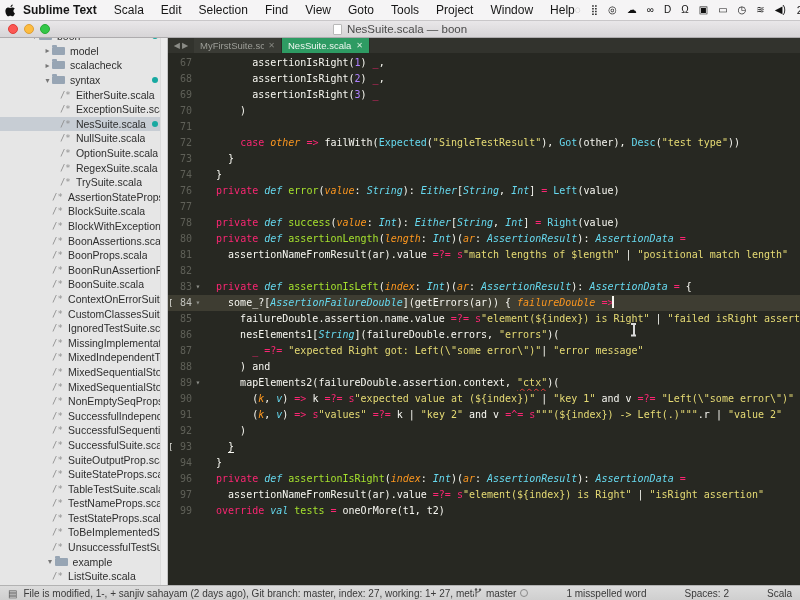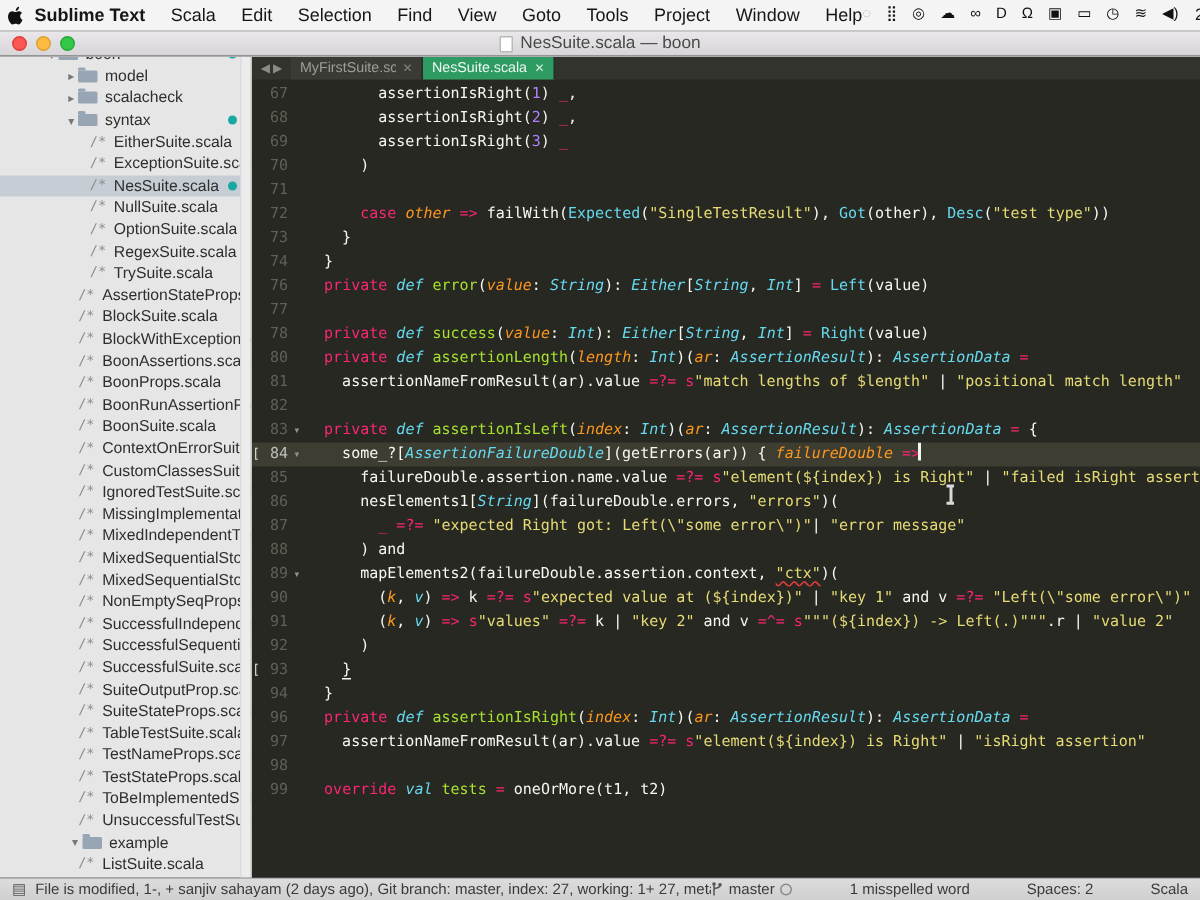--- a/index.html
+++ b/index.html
@@ -362,21 +362,20 @@
         <div class="line"><span class="gmark"></span><span class="gnum">87</span><span class="gfold"></span><span class="ltext"><span class="tk-w">        </span><span class="tk-k">_</span><span class="tk-w"> </span><span class="tk-k">=?=</span><span class="tk-w"> </span><span class="tk-s">"expected Right got: Left(\"some error\")"</span><span class="tk-w">| </span><span class="tk-s">"error message"</span></span></div>
         <div class="line"><span class="gmark"></span><span class="gnum">88</span><span class="gfold"></span><span class="ltext"><span class="tk-w">      ) and</span></span></div>
         <div class="line"><span class="gmark"></span><span class="gnum">89</span><span class="gfold">▾</span><span class="ltext"><span class="tk-w">      mapElements2(failureDouble.assertion.context, </span><span class="tk-se">"ctx"</span><span class="tk-w">)(</span></span></div>
         <div class="line"><span class="gmark"></span><span class="gnum">90</span><span class="gfold"></span><span class="ltext"><span class="tk-w">        (</span><span class="tk-o">k</span><span class="tk-w">, </span><span class="tk-t">v</span><span class="tk-w">) </span><span class="tk-k">=&gt;</span><span class="tk-w"> k </span><span class="tk-k">=?=</span><span class="tk-w"> </span><span class="tk-k">s</span><span class="tk-s">"expected value at (${index})"</span><span class="tk-w"> | </span><span class="tk-s">"key 1"</span><span class="tk-w"> and v </span><span class="tk-k">=?=</span><span class="tk-w"> </span><span class="tk-s">"Left(\"some error\")"</span></span></div>
         <div class="line"><span class="gmark"></span><span class="gnum">91</span><span class="gfold"></span><span class="ltext"><span class="tk-w">        (</span><span class="tk-o">k</span><span class="tk-w">, </span><span class="tk-t">v</span><span class="tk-w">) </span><span class="tk-k">=&gt;</span><span class="tk-w"> </span><span class="tk-k">s</span><span class="tk-s">"values"</span><span class="tk-w"> </span><span class="tk-k">=?=</span><span class="tk-w"> k | </span><span class="tk-s">"key 2"</span><span class="tk-w"> and v </span><span class="tk-k">=^=</span><span class="tk-w"> </span><span class="tk-k">s</span><span class="tk-s">"""(${index}) -&gt; Left(.)"""</span><span class="tk-w">.r | </span><span class="tk-s">"value 2"</span></span></div>
         <div class="line"><span class="gmark"></span><span class="gnum">92</span><span class="gfold"></span><span class="ltext"><span class="tk-w">      )</span></span></div>
         <div class="line"><span class="gmark">[</span><span class="gnum">93</span><span class="gfold"></span><span class="ltext"><span class="tk-w">    </span><span class="tk-wu">}</span></span></div>
         <div class="line"><span class="gmark"></span><span class="gnum">94</span><span class="gfold"></span><span class="ltext"><span class="tk-w">  }</span></span></div>
         <div class="line"><span class="gmark"></span><span class="gnum">96</span><span class="gfold"></span><span class="ltext"><span class="tk-w">  </span><span class="tk-k">private</span><span class="tk-w"> </span><span class="tk-t">def</span><span class="tk-w"> </span><span class="tk-g">assertionIsRight</span><span class="tk-w">(</span><span class="tk-o">index</span><span class="tk-w">: </span><span class="tk-t">Int</span><span class="tk-w">)(</span><span class="tk-o">ar</span><span class="tk-w">: </span><span class="tk-t">AssertionResult</span><span class="tk-w">): </span><span class="tk-t">AssertionData</span><span class="tk-w"> </span><span class="tk-k">=</span></span></div>
         <div class="line"><span class="gmark"></span><span class="gnum">97</span><span class="gfold"></span><span class="ltext"><span class="tk-w">    assertionNameFromResult(ar).value </span><span class="tk-k">=?=</span><span class="tk-w"> </span><span class="tk-k">s</span><span class="tk-s">"element(${index}) is Right"</span><span class="tk-w"> | </span><span class="tk-s">"isRight assertion"</span></span></div>
-        <div class="line"><span class="gmark"></span><span class="gnum">98</span><span class="gfold"></span><span class="ltext"></span></div>
         <div class="line"><span class="gmark"></span><span class="gnum">99</span><span class="gfold"></span><span class="ltext"><span class="tk-w">  </span><span class="tk-k">override</span><span class="tk-w"> </span><span class="tk-t">val</span><span class="tk-w"> </span><span class="tk-g">tests</span><span class="tk-w"> </span><span class="tk-k">=</span><span class="tk-w"> oneOrMore(t1, t2)</span></span></div>
       </div>
   </div>
 </div>
 
 <div class="ibeam"></div>
 
 <div class="statusbar">
   <span class="sb-left">
     <span class="sb-ico">▤</span>

